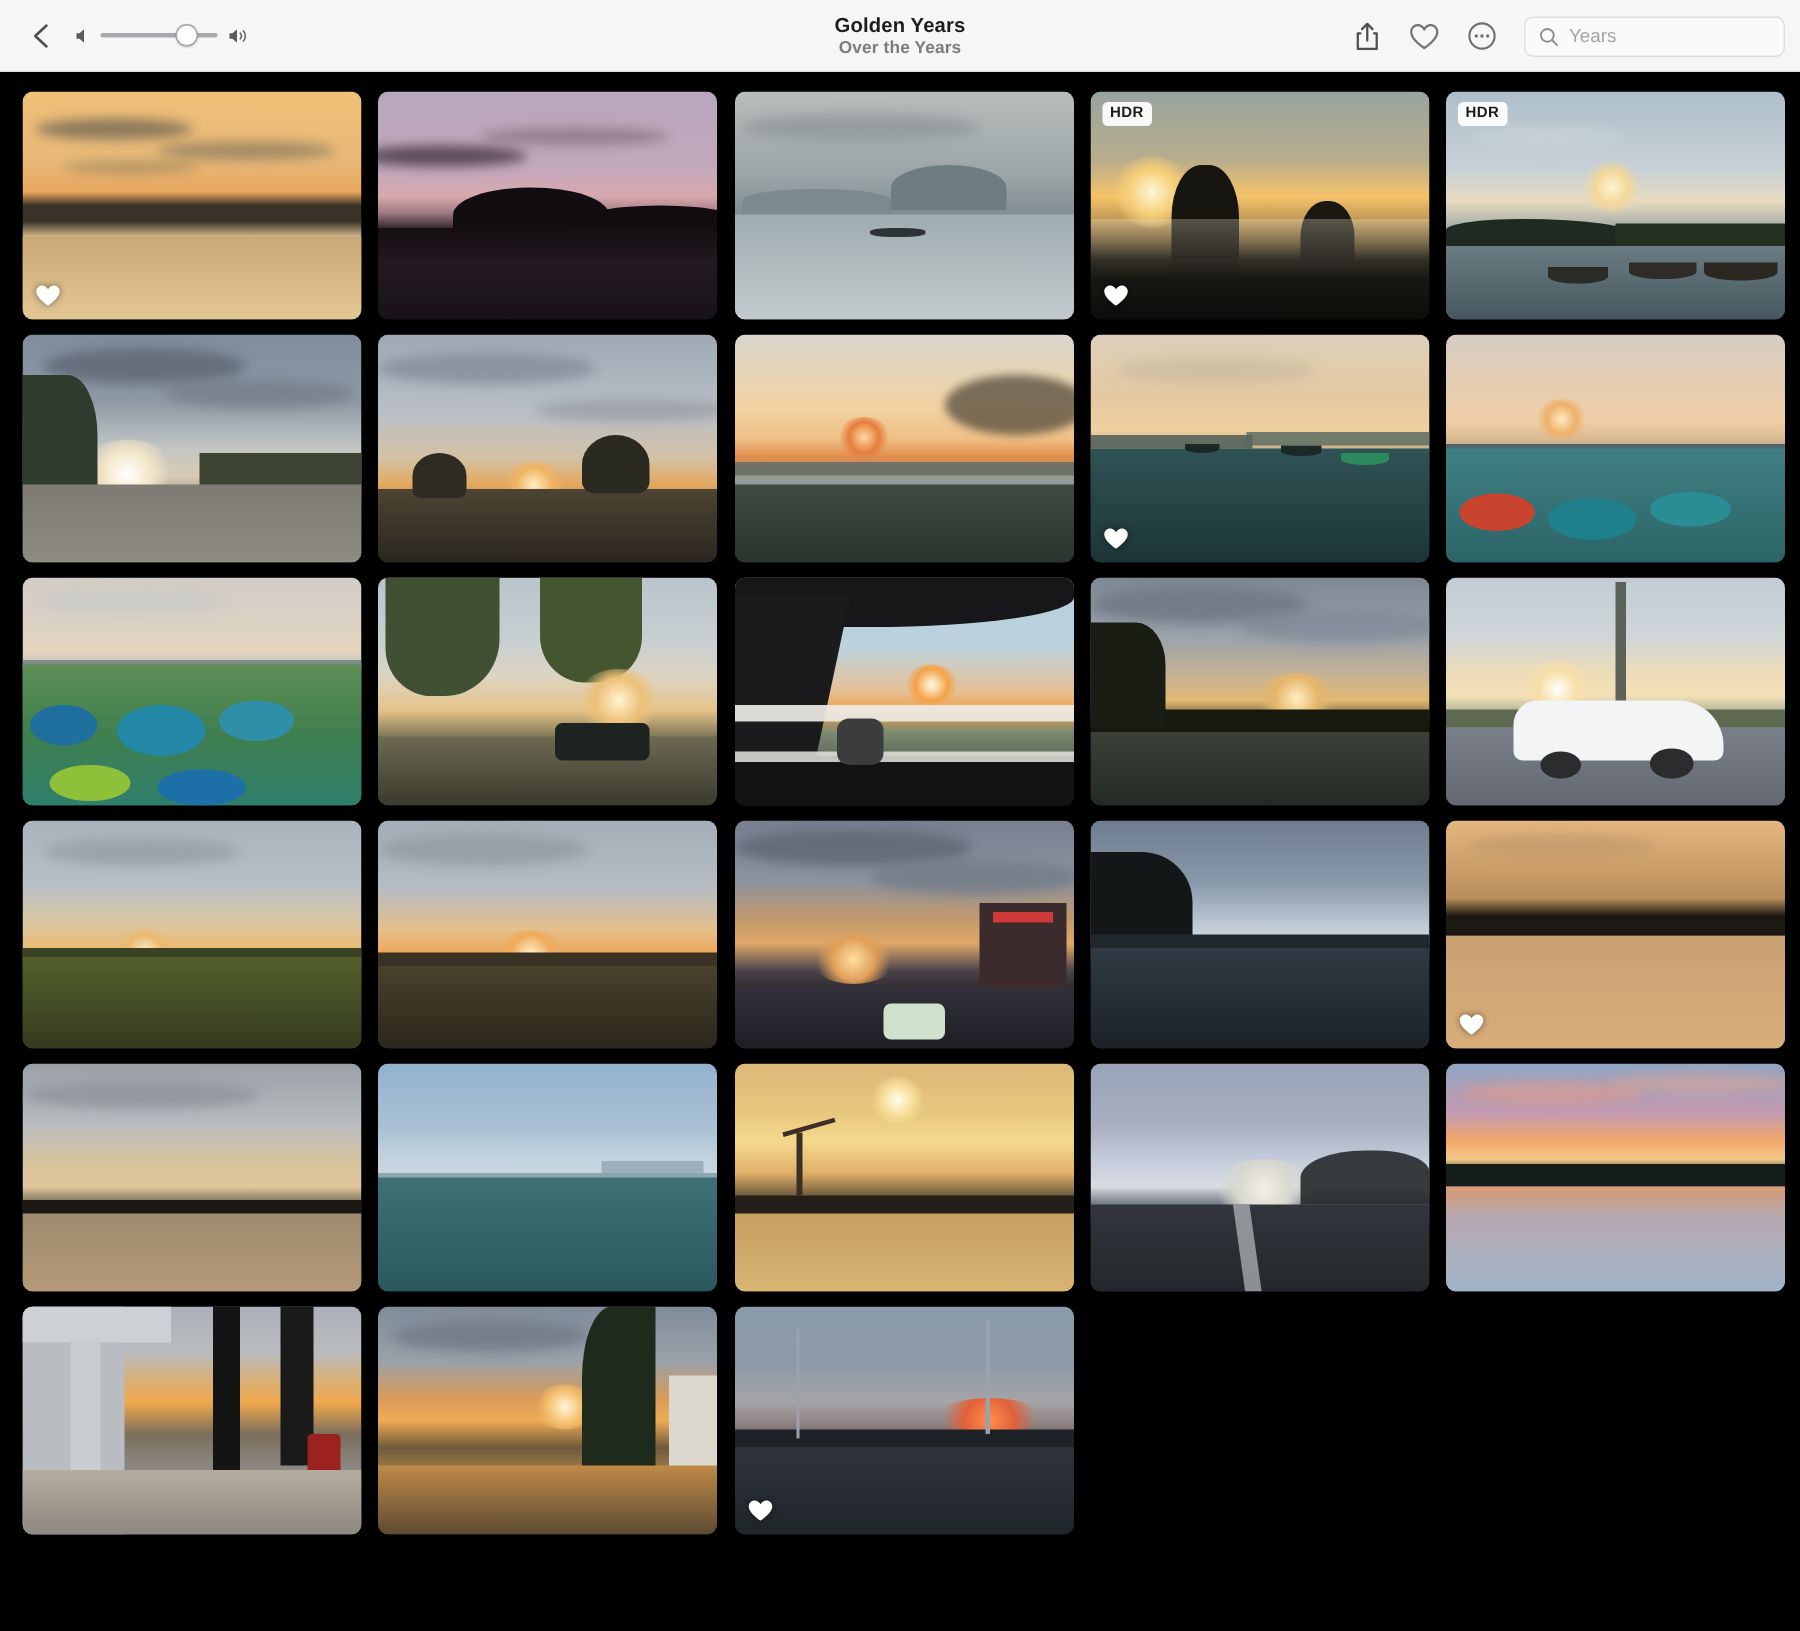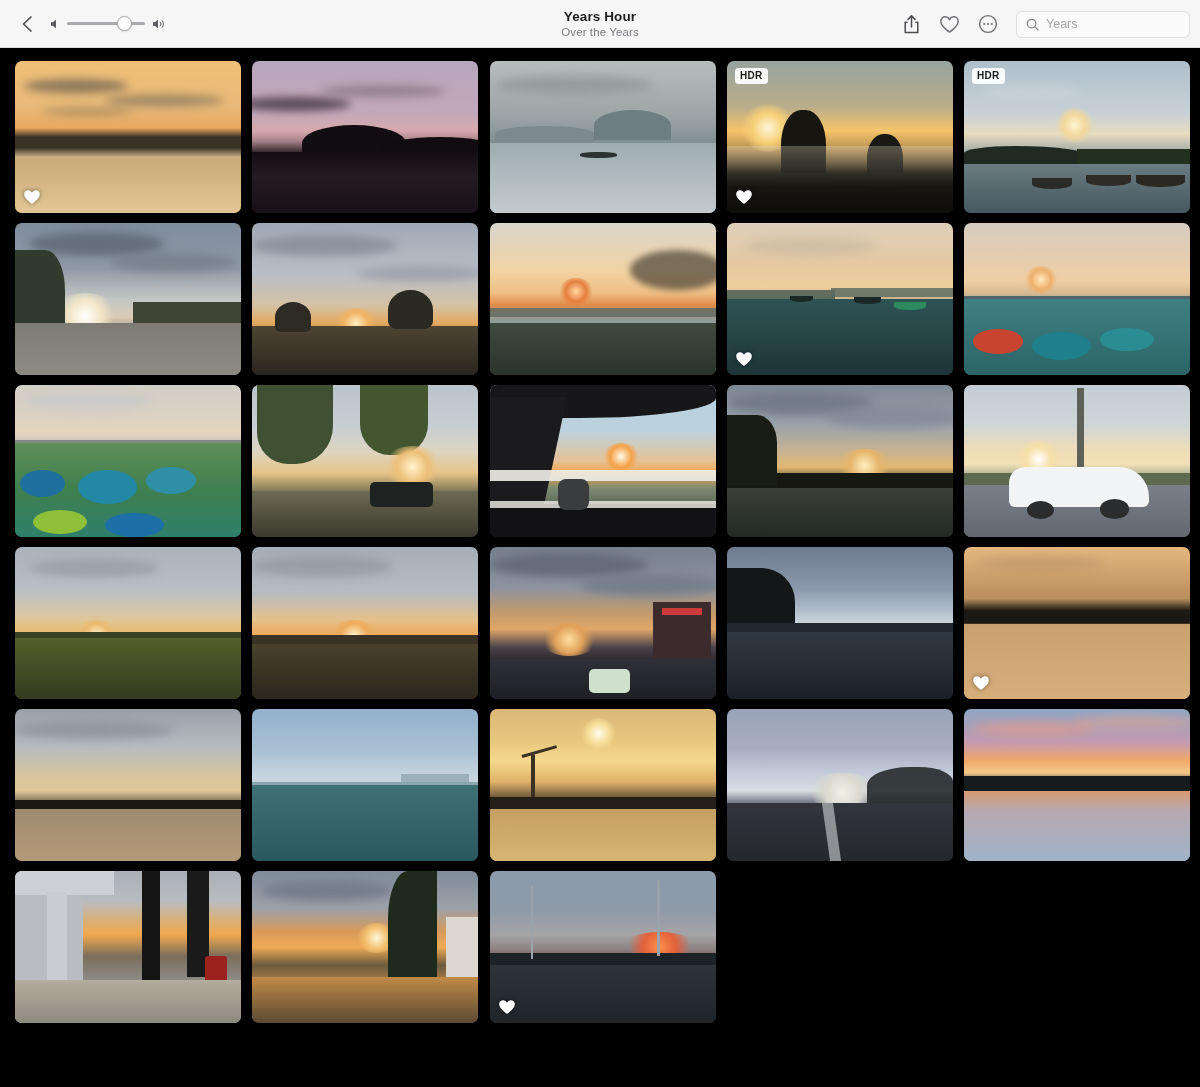--- a/index.html
+++ b/index.html
@@ -84,21 +84,21 @@
   }
   #album-title {
     font-size: 13.5px;
     font-weight: bold;
     color: #1d1d1f;
     line-height: 16px;
     letter-spacing: 0.1px;
   }
   #album-subtitle {
     font-size: 11.5px;
-    font-weight: normal;
+    font-weight: bold;
     color: #7b7b80;
     line-height: 15px;
     letter-spacing: 0.1px;
   }
 
   #toolbar-right {
     position: absolute;
     right: 10px;
     top: 0;
     height: 48px;
@@ -194,21 +194,21 @@
         <svg width="15" height="12" viewBox="0 0 15 12" aria-hidden="true">
           <path d="M6 1.5 L3 4.2 H1 V7.8 H3 L6 10.5 Z" fill="#5a5a5f"></path>
           <path d="M8.2 4.1 C9.1 5.2 9.1 6.8 8.2 7.9" stroke="#5a5a5f" stroke-width="1" fill="none" stroke-linecap="round"></path>
           <path d="M10.3 2.6 C11.9 4.4 11.9 7.6 10.3 9.4" stroke="#5a5a5f" stroke-width="1" fill="none" stroke-linecap="round"></path>
         </svg>
       </span>
     </span>
   </div>
 
   <div id="toolbar-center">
-    <div id="album-title">Years Hour</div>
+    <div id="album-title">Golden Years</div>
     <div id="album-subtitle">Over the Years</div>
   </div>
 
   <div id="toolbar-right">
 
     <span class="tb-icon" title="Share">
       <svg width="19" height="21" viewBox="0 0 19 21" fill="none" aria-hidden="true">
         <path d="M9.5 2 L9.5 13" stroke="#4d4d52" stroke-width="1.5" stroke-linecap="round"></path>
         <path d="M6 5.4 L9.5 1.9 L13 5.4" stroke="#4d4d52" stroke-width="1.5" stroke-linecap="round" stroke-linejoin="round"></path>
         <path d="M5 8.2 H3.2 V18.6 H15.8 V8.2 H14" stroke="#4d4d52" stroke-width="1.5" stroke-linecap="round" stroke-linejoin="round"></path>

